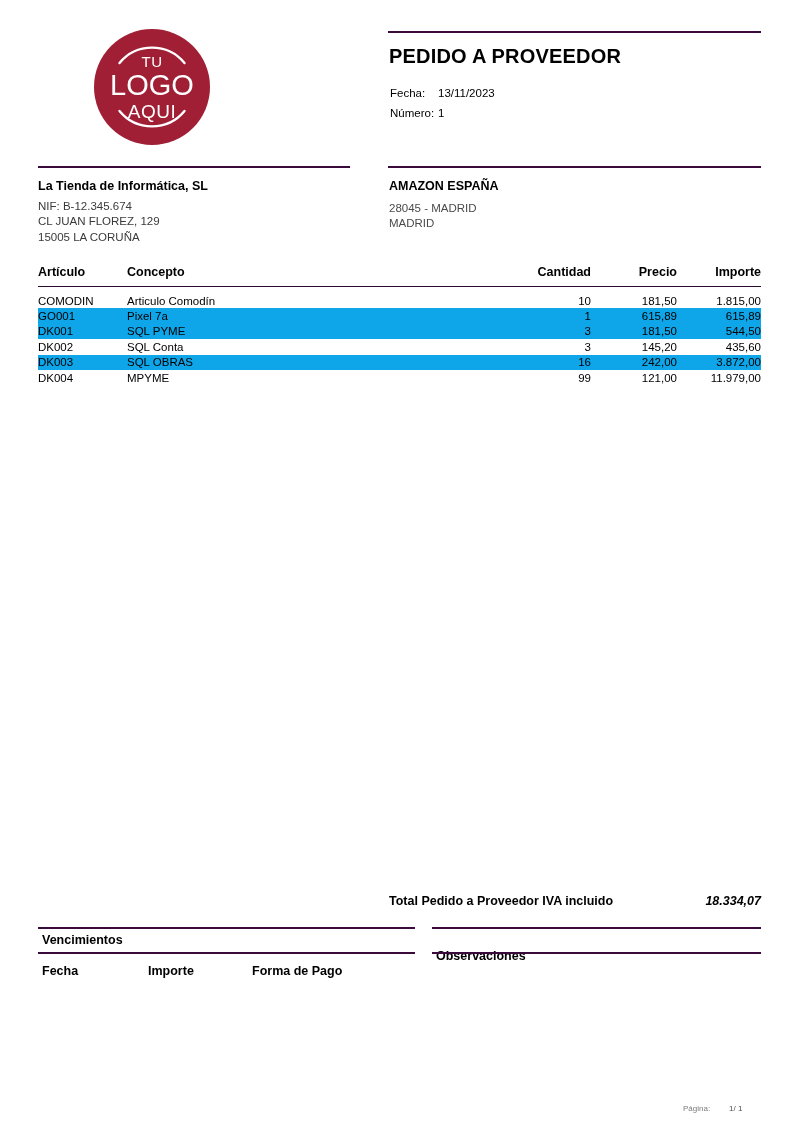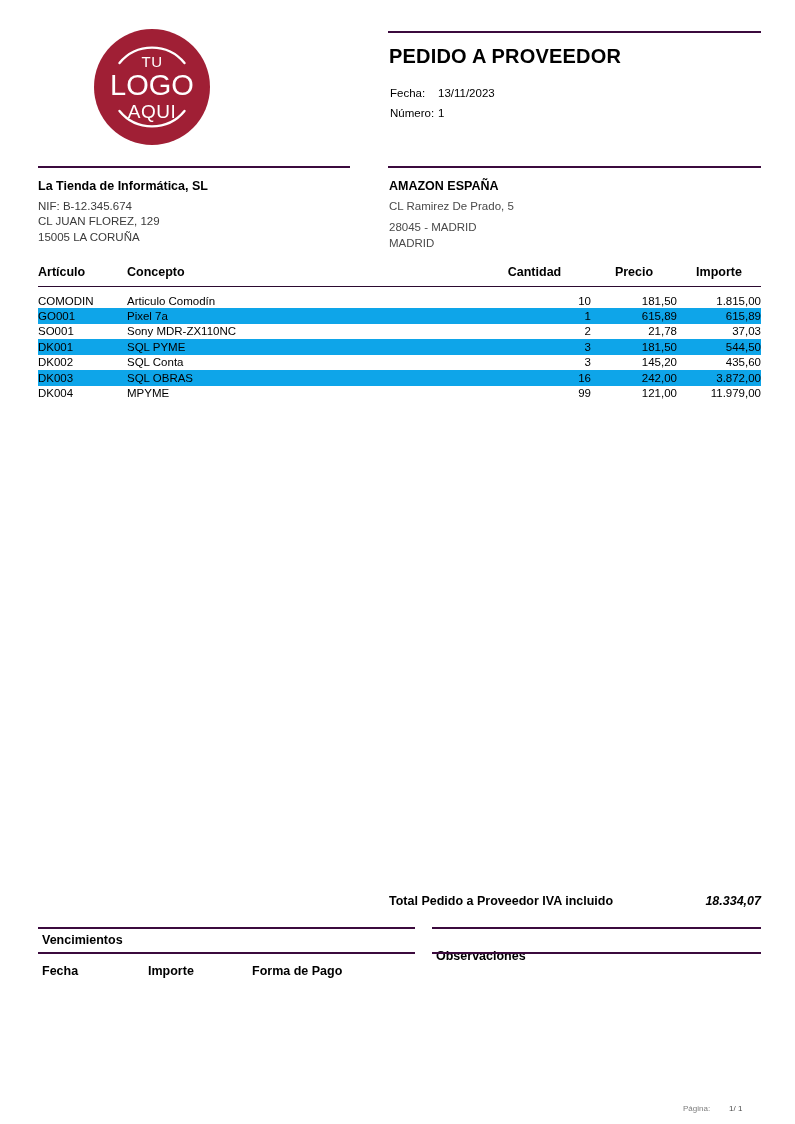--- a/index.html
+++ b/index.html
@@ -114,21 +114,21 @@
     border-collapse: collapse;
     font-size: 11.5px;
   }
   table.items thead th {
     font-size: 12.5px;
     font-weight: bold;
     padding: 0 0 7px 0;
     text-align: left;
     white-space: nowrap;
   }
-  table.items thead th.num { text-align: center; }
+  table.items thead th.num { text-align: right; }
   table.items thead tr { border-bottom: 1.6px solid #2b0a30; }
   table.items tbody tr { height: 15.5px; }
   table.items tbody tr.striped { background: #0ea5e9; }
   table.items tbody td {
     padding: 1px 0 1px 0;
     white-space: nowrap;
     vertical-align: middle;
   }
   table.items tbody tr:first-child td { padding-top: 8px; }
   td.num { text-align: right; }
@@ -236,21 +236,20 @@
 
 <div class="party" id="party-left">
   <div class="party-name">La Tienda de Informática, SL</div>
   <div class="party-line">NIF: B-12.345.674</div>
   <div class="party-line">CL JUAN FLOREZ, 129</div>
   <div class="party-line">15005 LA CORUÑA</div>
 </div>
 
 <div class="party" id="party-right">
   <div class="party-name">AMAZON ESPAÑA</div>
-  <div class="party-line">CL Ramirez De Prado, 5</div>
   <div class="party-line gap">28045 - MADRID</div>
   <div class="party-line">MADRID</div>
 </div>
 
 <div id="table-wrap">
   <table class="items">
     <colgroup>
       <col class="c-art">
         <col class="c-con">
         <col class="c-can">
@@ -274,27 +273,20 @@
           <td class="num">181,50</td>
           <td class="num">1.815,00</td>
         </tr>
         <tr class="striped">
           <td>GO001</td>
           <td>Pixel 7a</td>
           <td class="num">1</td>
           <td class="num">615,89</td>
           <td class="num">615,89</td>
         </tr>
-        <tr>
-          <td>SO001</td>
-          <td>Sony MDR-ZX110NC</td>
-          <td class="num">2</td>
-          <td class="num">21,78</td>
-          <td class="num">37,03</td>
-        </tr>
         <tr class="striped">
           <td>DK001</td>
           <td>SQL PYME</td>
           <td class="num">3</td>
           <td class="num">181,50</td>
           <td class="num">544,50</td>
         </tr>
         <tr>
           <td>DK002</td>
           <td>SQL Conta</td>

